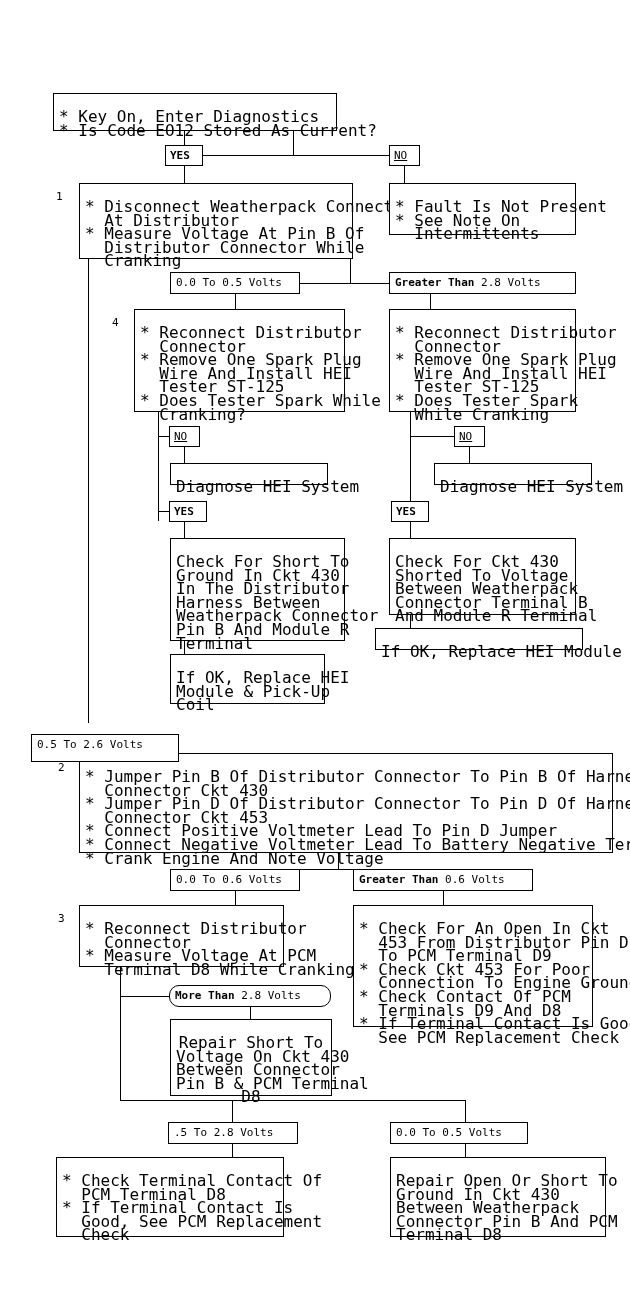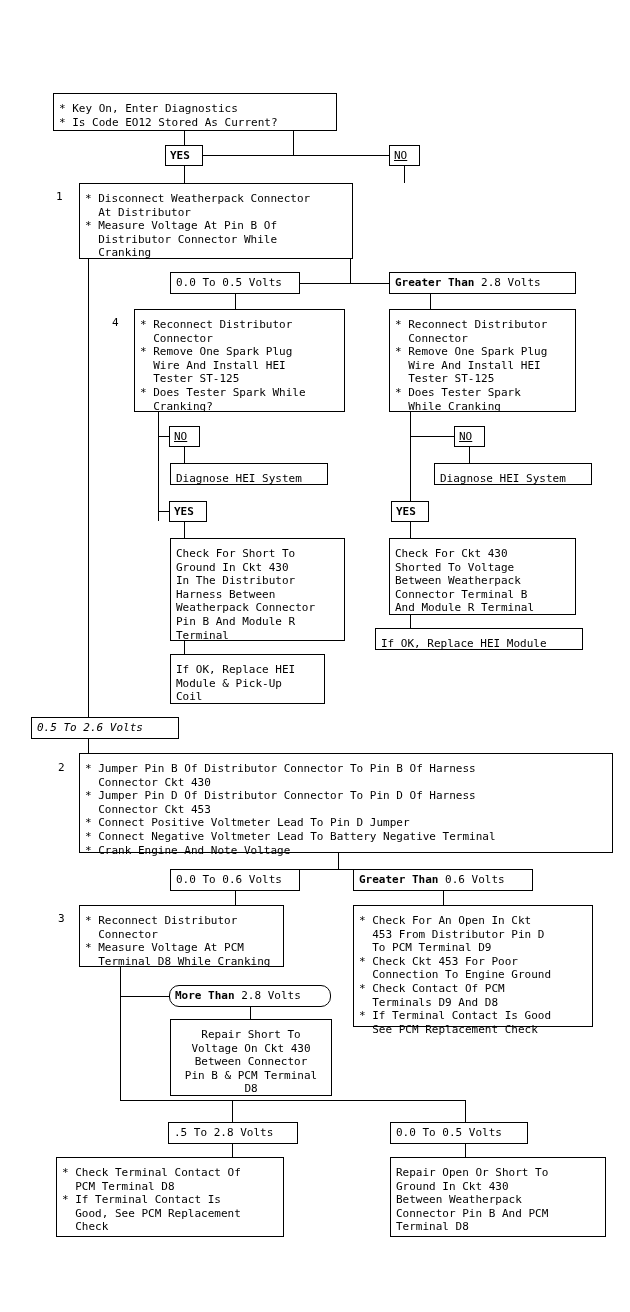--- a/index.html
+++ b/index.html
@@ -13,24 +13,24 @@
     height: 1312px;
     background: #ffffff;
     font-family: "DejaVu Sans Mono", "Liberation Mono", monospace;
     overflow: hidden;
   }
   .box {
     position: absolute;
     border: 1px solid #000000;
     background: #ffffff;
     box-sizing: border-box;
-    font-size: 11px;
+    font-size: 16px;
     line-height: 13.6px;
     color: #000000;
-    padding: 8px 5px 4px 5px;
+    padding: 16px 5px 4px 5px;
     white-space: pre;
     z-index: 3;
   }
   .lbl {
     position: absolute;
     border: 1px solid #000000;
     background: #ffffff;
     box-sizing: border-box;
     font-size: 11px;
     line-height: 13.6px;
@@ -81,20 +81,23 @@
   <div class="ln v" style="left:184px; top:166px; height:17px;"></div>
   <div class="ln v" style="left:404px; top:166px; height:17px;"></div>
 
   <div class="plain" style="left:56px; top:190px;">1</div>
   <div class="box" style="left:79px; top:183px; width:274px; height:76px;">* Disconnect Weatherpack Connector
   At Distributor
 * Measure Voltage At Pin B Of
   Distributor Connector While
   Cranking</div>
 
+  <div class="box" style="left:389px; top:183px; width:187px; height:52px;">* Fault Is Not Present
+* See Note On
+  Intermittents</div>
 
   <div class="ln v" style="left:88px; top:259px; height:464px;"></div>
   <div class="ln v" style="left:350px; top:259px; height:24px;"></div>
   <div class="ln h" style="left:300px; top:283px; width:130px;"></div>
 
   <div class="lbl" style="left:170px; top:272px; width:130px; height:22px;">0.0 To 0.5 Volts</div>
   <div class="lbl" style="left:389px; top:272px; width:187px; height:22px;"><span class="b">Greater Than</span><span> 2.8 Volts</span></div>
 
   <div class="ln v" style="left:235px; top:294px; height:15px;"></div>
   <div class="ln v" style="left:430px; top:294px; height:15px;"></div>
@@ -147,21 +150,21 @@
   <div class="ln v" style="left:410px; top:522px; height:16px;"></div>
 
   <div class="box" style="left:389px; top:538px; width:187px; height:77px;">Check For Ckt 430
 Shorted To Voltage
 Between Weatherpack
 Connector Terminal B
 And Module R Terminal</div>
   <div class="ln v" style="left:410px; top:615px; height:13px;"></div>
   <div class="box" style="left:375px; top:628px; width:208px; height:22px;">If OK, Replace HEI Module</div>
 
-  <div class="lbl" style="left:31px; top:717px; width:148px; height:22px;font-style:italic;">0.5 To 2.6 Volts</div>
+  <div class="lbl" style="left:31px; top:734px; width:148px; height:28px;">0.5 To 2.6 Volts</div>
   <div class="ln v" style="left:88px; top:739px; height:14px;"></div>
 
   <div class="plain" style="left:58px; top:761px;">2</div>
   <div class="box" style="left:79px; top:753px; width:534px; height:100px;">* Jumper Pin B Of Distributor Connector To Pin B Of Harness
   Connector Ckt 430
 * Jumper Pin D Of Distributor Connector To Pin D Of Harness
   Connector Ckt 453
 * Connect Positive Voltmeter Lead To Pin D Jumper
 * Connect Negative Voltmeter Lead To Battery Negative Terminal
 * Crank Engine And Note Voltage</div>

